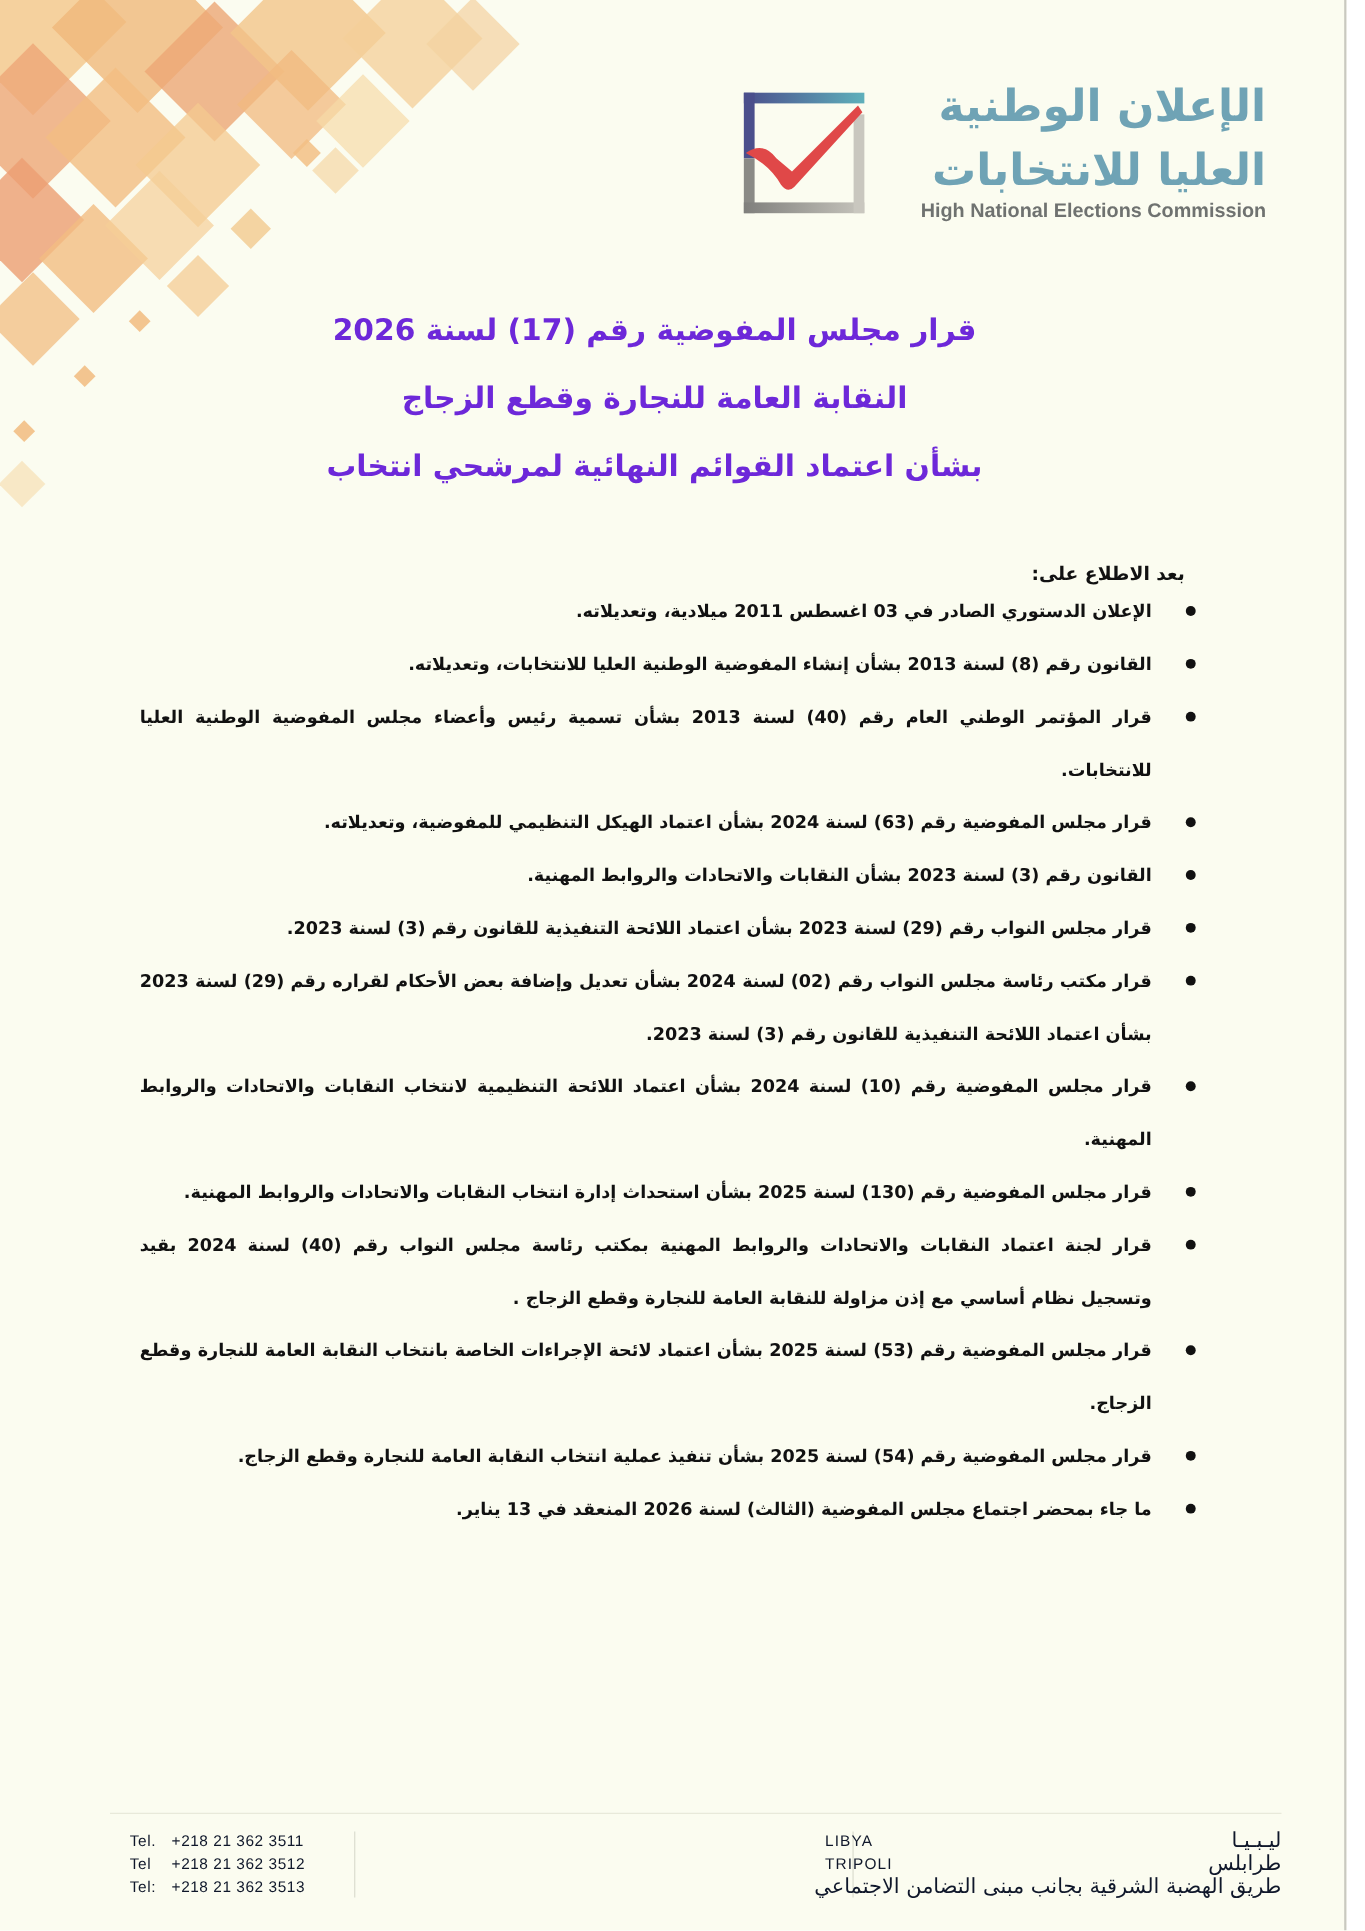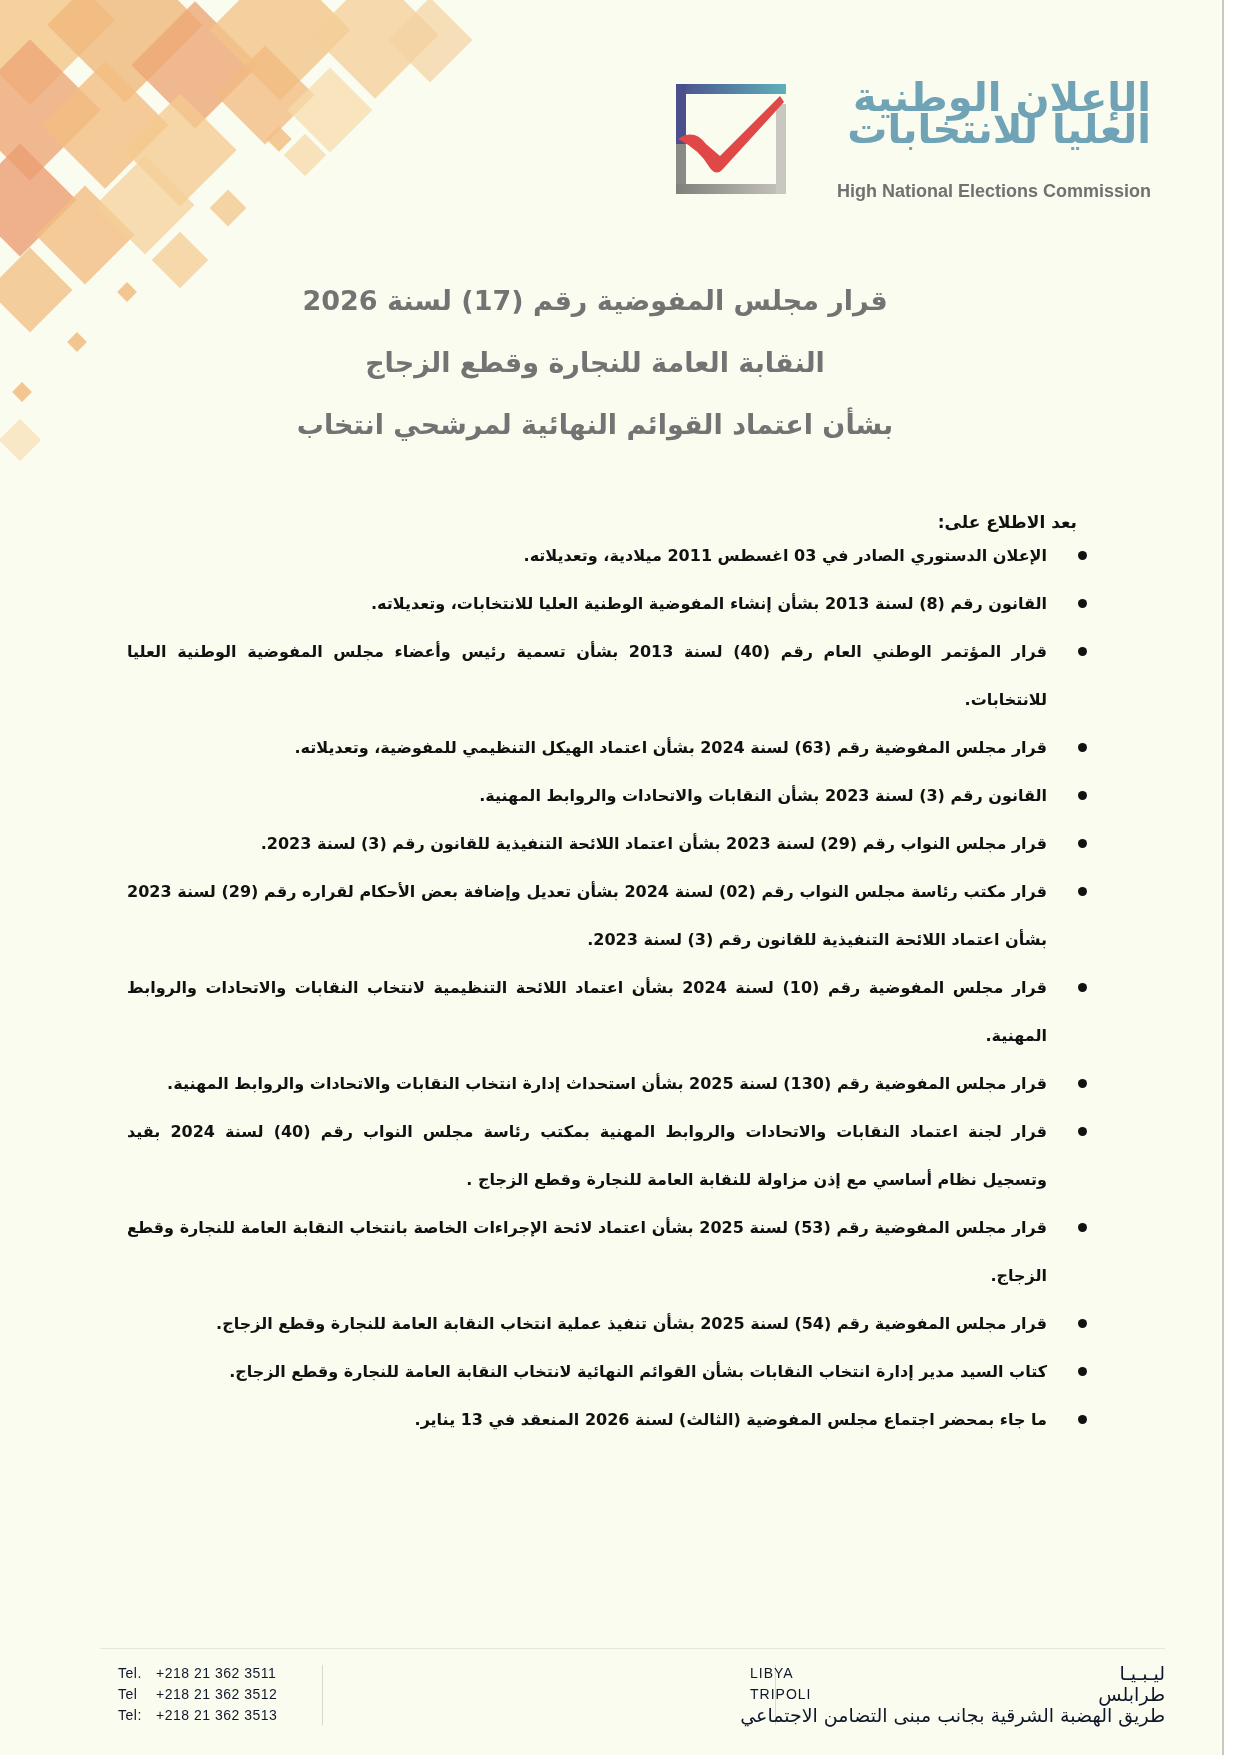--- a/index.html
+++ b/index.html
@@ -22,33 +22,33 @@
 
     
     .logo { position: absolute; left: 676px; top: 84px; width: 490px; height: 110px; }
     .logo-box { position: absolute; left: 0; top: 0; width: 110px; height: 110px; }
     .logo-ar1, .logo-ar2 {
       position: absolute; right: 15px; direction: rtl;
       font-family: "DejaVu Sans", sans-serif; font-weight: bold;
       color: #6fa3b5; white-space: nowrap; letter-spacing: 1px;
     }
     .logo-ar1 { top: -10px; font-size: 40px; }
-    .logo-ar2 { top: 22px; font-size: 40px; }
+    .logo-ar2 { top: 48px; font-size: 40px; }
     .logo-en {
       position: absolute; right: 15px; top: 70px;
       font-family: "Liberation Sans", sans-serif; font-weight: bold;
       color: #6f7270; font-size: 18px; white-space: nowrap; margin-top: 27px;
     }
 
     
     .title {
       position: absolute; left: 200px; top: 270px; width: 790px;
       direction: rtl; text-align: center;
       font-family: "DejaVu Sans", sans-serif; font-weight: bold;
-      color: #737373; font-size: 27px;
+      color: #6d28d9; font-size: 27px;
     }
     .title div { height: 62px; line-height: 62px; }
 
     
     .intro {
       position: absolute; right: 145px; top: 512px;
       direction: rtl; font-weight: bold; font-size: 17px; color: #111;
       font-family: "DejaVu Sans", sans-serif;
     }
     .items {
@@ -148,21 +148,20 @@
     <li><span class="bullet"></span><span>قرار المؤتمر الوطني العام رقم (40) لسنة 2013 بشأن تسمية رئيس وأعضاء مجلس المفوضية الوطنية العليا للانتخابات.</span></li>
     <li><span class="bullet"></span><span>قرار مجلس المفوضية رقم (63) لسنة 2024 بشأن اعتماد الهيكل التنظيمي للمفوضية، وتعديلاته.</span></li>
     <li><span class="bullet"></span><span>القانون رقم (3) لسنة 2023 بشأن النقابات والاتحادات والروابط المهنية.</span></li>
     <li><span class="bullet"></span><span>قرار مجلس النواب رقم (29) لسنة 2023 بشأن اعتماد اللائحة التنفيذية للقانون رقم (3) لسنة 2023.</span></li>
     <li><span class="bullet"></span><span>قرار مكتب رئاسة مجلس النواب رقم (02) لسنة 2024 بشأن تعديل وإضافة بعض الأحكام لقراره رقم (29) لسنة 2023 بشأن اعتماد اللائحة التنفيذية للقانون رقم (3) لسنة 2023.</span></li>
     <li><span class="bullet"></span><span>قرار مجلس المفوضية رقم (10) لسنة 2024 بشأن اعتماد اللائحة التنظيمية لانتخاب النقابات والاتحادات والروابط المهنية.</span></li>
     <li><span class="bullet"></span><span>قرار مجلس المفوضية رقم (130) لسنة 2025 بشأن استحداث إدارة انتخاب النقابات والاتحادات والروابط المهنية.</span></li>
     <li><span class="bullet"></span><span>قرار لجنة اعتماد النقابات والاتحادات والروابط المهنية بمكتب رئاسة مجلس النواب رقم (40) لسنة 2024 بقيد وتسجيل نظام أساسي مع إذن مزاولة للنقابة العامة للنجارة وقطع الزجاج .</span></li>
     <li><span class="bullet"></span><span>قرار مجلس المفوضية رقم (53) لسنة 2025 بشأن اعتماد لائحة الإجراءات الخاصة بانتخاب النقابة العامة للنجارة وقطع الزجاج.</span></li>
     <li><span class="bullet"></span><span>قرار مجلس المفوضية رقم (54) لسنة 2025 بشأن تنفيذ عملية انتخاب النقابة العامة للنجارة وقطع الزجاج.</span></li>
-    <li><span class="bullet"></span><span>كتاب السيد مدير إدارة انتخاب النقابات بشأن القوائم النهائية لانتخاب النقابة العامة للنجارة وقطع الزجاج.</span></li>
     <li><span class="bullet"></span><span>ما جاء بمحضر اجتماع مجلس المفوضية (الثالث) لسنة 2026 المنعقد في 13 يناير.</span></li>
   </ul>
 
   <div class="footer">
     <div class="f-col f-tel">
       <div><span class="lbl">Tel.</span><span>+218 21 362 3511</span></div>
       <div><span class="lbl">Tel</span><span>+218 21 362 3512</span></div>
       <div><span class="lbl">Tel:</span><span>+218 21 362 3513</span></div>
     </div>
     <div class="f-div" style="left:222px"></div>

